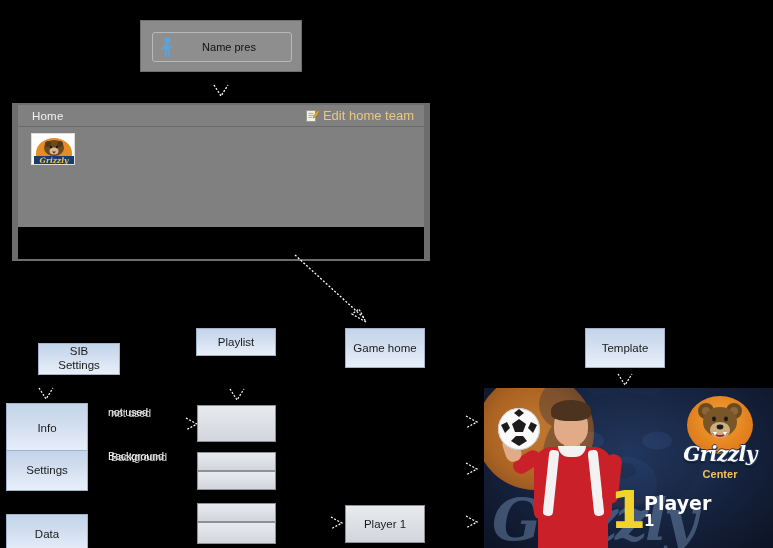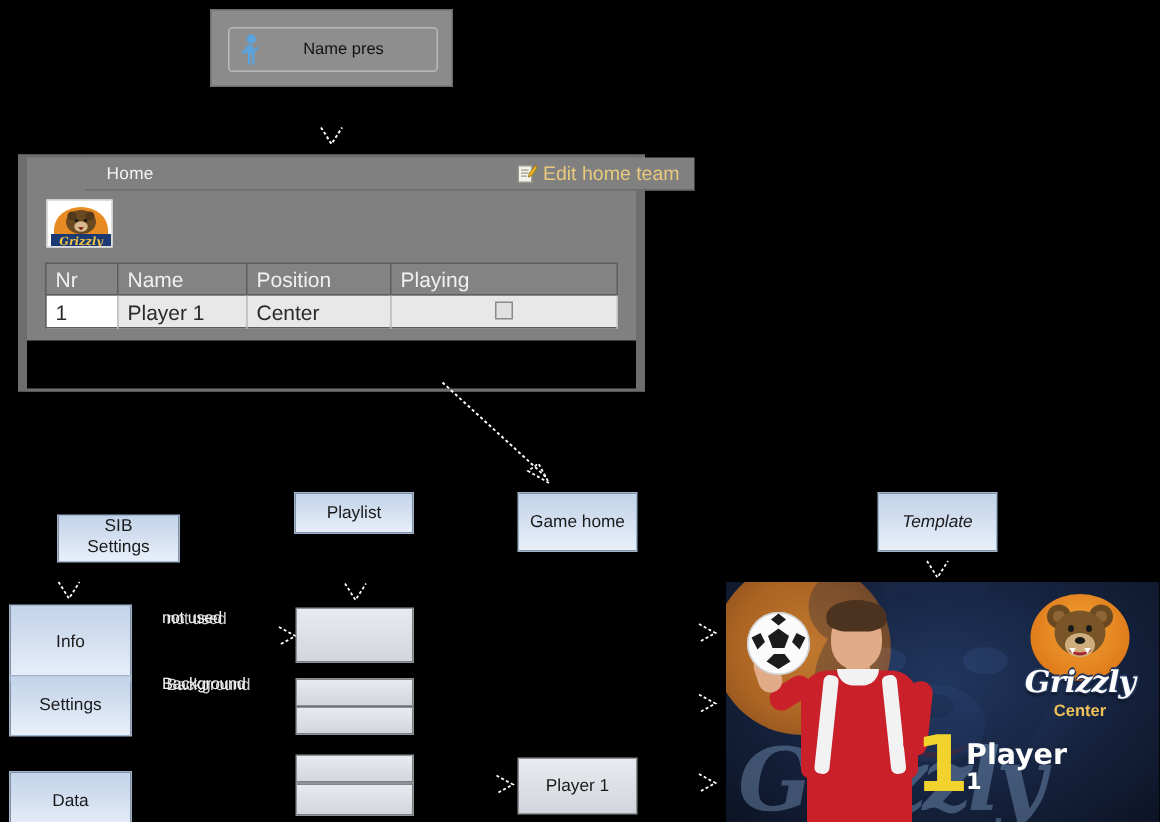--- a/index.html
+++ b/index.html
@@ -31,21 +31,21 @@
     position: absolute;
     background: linear-gradient(to bottom, #e7eaee 0%, #dfe3e8 40%, #d2d6dc 100%);
     border: 1px solid #8e9296;
     font-size: 11.5px;
     color: #1a1a1a;
     display: flex; align-items: center; justify-content: center;
   }
 
   
   #namepres-panel {
-    position: absolute; left: 140px; top: 6px; width: 162px; height: 52px;
+    position: absolute; left: 140px; top: 20px; width: 162px; height: 52px;
     background: #8b8b8b; border: 1px solid #6f6f6f;
   }
   #namepres-btn {
     position: absolute; left: 11px; top: 11px; width: 140px; height: 30px;
     background: #8e8e8e;
     border: 1px solid #b9b9b9;
     border-radius: 3px;
     display: flex; align-items: center;
     padding-left: 6px;
   }
@@ -60,21 +60,21 @@
     background: #808080;
     border-left: 6px solid #6d6d6d;
     border-right: 6px solid #6d6d6d;
     border-top: 2px solid #6d6d6d;
     border-bottom: 2px solid #6d6d6d;
   }
   #window-titlebar {
     position: relative; height: 22px; width: 100%;
     background: #808080;
     border-bottom: 1px solid #6b6b6b;
-    display: flex; align-items: center; margin-left: 39px;
+    display: flex; align-items: center;
   }
   #window-title {
     color: #f2f2f2; font-size: 11.5px; padding-left: 14px; letter-spacing: .2px;
   }
   #edit-home-team {
     position: absolute; right: 10px; top: 3px;
     display: flex; align-items: center; gap: 4px;
     color: #e9c97c; font-size: 13px;
   }
   .note-icon { width: 13px; height: 14px; position: relative; display: inline-block; }
@@ -291,40 +291,20 @@
           <ellipse cx="22" cy="17" rx="4.5" ry="3.5" fill="#d8b98e"></ellipse>
           <ellipse cx="19" cy="13" rx="1.2" ry="1.2" fill="#1a1a1a"></ellipse>
           <ellipse cx="25" cy="13" rx="1.2" ry="1.2" fill="#1a1a1a"></ellipse>
           <path d="M20 17.5 L24 17.5 L22 19.5 Z" fill="#7a1414"></path>
           <rect x="2" y="22" width="40" height="8" fill="#1b3a73"></rect>
           <text x="22" y="29" font-family="DejaVu Serif, serif" font-size="7.5" font-style="italic" font-weight="bold" fill="#f5c542" text-anchor="middle">Grizzly</text>
         </svg>
       </div>
     </div>
 
-    <table id="player-table">
-      <thead>
-        <tr>
-          <th style="width:48px">Nr</th>
-          <th style="width:86px">Name</th>
-          <th style="width:96px">Position</th>
-          <th>Playing</th>
-        </tr>
-      </thead>
-      <tbody>
-        <tr>
-          <td class="nrcell">1</td>
-          <td>Player 1</td>
-          <td>Center</td>
-          <td class="center-cell">
-            <span class="mini-checkbox"></span>
-          </td>
-        </tr>
-      </tbody>
-    </table>
 
     <div id="window-body-filler"></div>
   </div>
 
   <div class="arrow" style="left:292px; top:252px;">
     <svg width="86" height="78" viewBox="0 0 86 78">
       <line x1="3" y1="3" x2="72" y2="66" stroke="#ffffff" stroke-width="1.3" stroke-dasharray="2 1.8"></line>
       <path d="M74 70 L60 62 L67 57 Z" fill="none" stroke="#ffffff" stroke-width="1.2" stroke-dasharray="2 1.6"></path>
     </svg>
   </div>
@@ -393,21 +373,21 @@
   <div class="arrow" style="left:329px; top:514px;">
     <svg width="16" height="18" viewBox="0 0 16 18">
       <path d="M2 3 L13 9 L2 15" fill="none" stroke="#ffffff" stroke-width="1.2" stroke-dasharray="2 1.6"></path>
     </svg>
   </div>
 
   <div class="graybox" style="left:345px; top:505px; width:80px; height:38px;">
     <span>Player 1</span>
   </div>
 
-  <div class="fcbox" style="left:585px; top:328px; width:80px; height:40px;font-style:italic;">
+  <div class="fcbox" style="left:585px; top:328px; width:80px; height:40px;">
     <span>Template</span>
   </div>
 
   <div class="arrow" style="left:615px; top:372px;">
     <svg width="20" height="16" viewBox="0 0 20 16">
       <path d="M3 2 L10 13 L17 2" fill="none" stroke="#ffffff" stroke-width="1.2" stroke-dasharray="2 1.6"></path>
     </svg>
   </div>
 
   <div class="arrow" style="left:464px; top:413px;">

